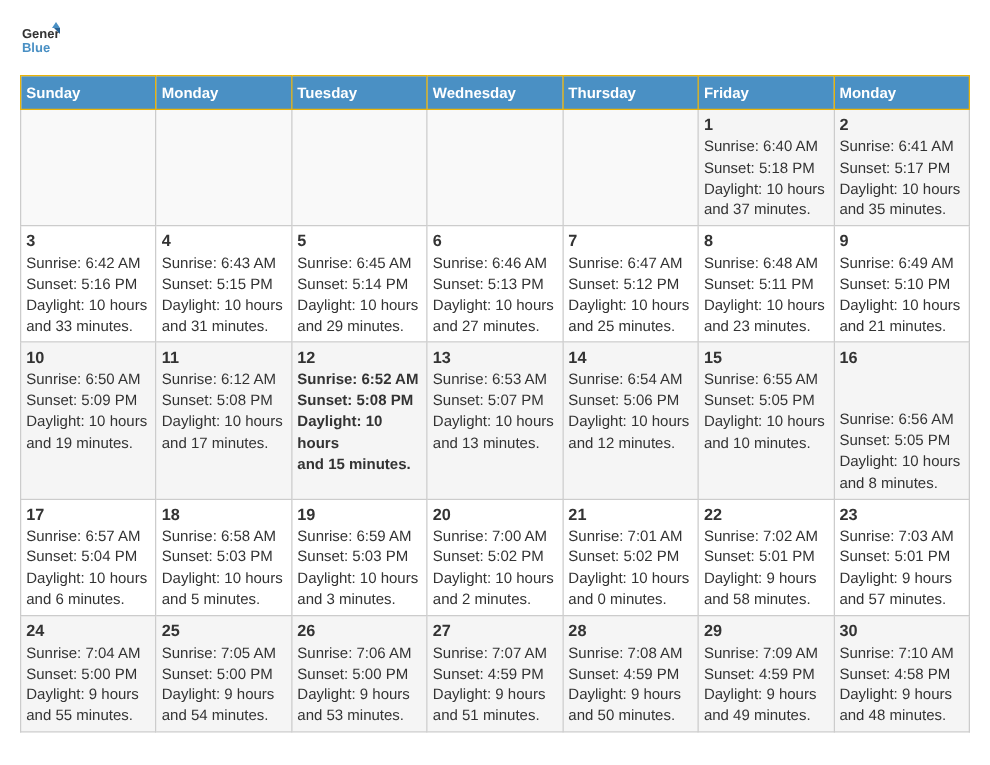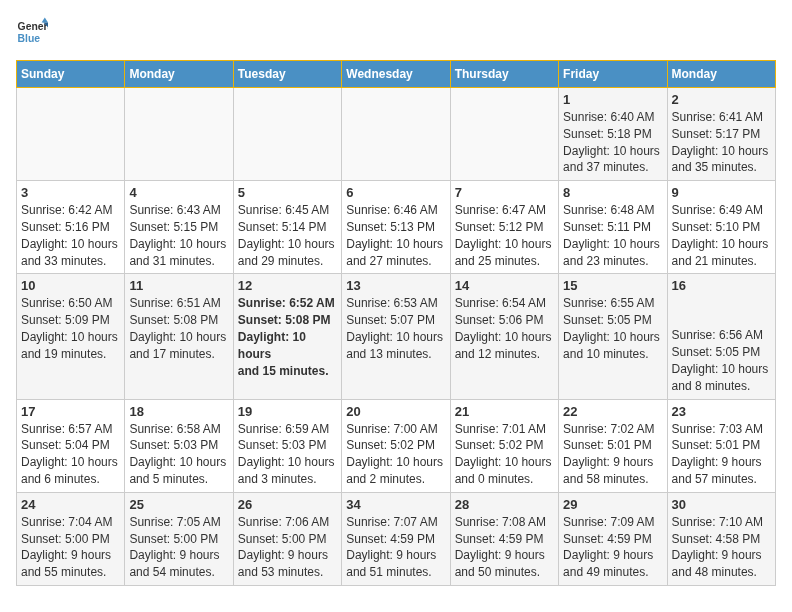--- a/index.html
+++ b/index.html
@@ -184,21 +184,21 @@
       <tr>
         <td>
           <span class="day-num">10</span>
           <div class="day-info" style="white-space: pre-line;">Sunrise: 6:50 AM
 Sunset: 5:09 PM
 Daylight: 10 hours
 and 19 minutes.</div>
         </td>
         <td>
           <span class="day-num">11</span>
-          <div class="day-info" style="white-space: pre-line;">Sunrise: 6:51 AM
+          <div class="day-info" style="white-space: pre-line;">Sunrise: 6:12 AM
 Sunset: 5:08 PM
 Daylight: 10 hours
 and 17 minutes.</div>
         </td>
         <td>
           <span class="day-num">12</span>
           <div class="day-info" style="white-space: pre-line; font-weight: bold;">Sunrise: 6:52 AM
 Sunset: 5:08 PM
 Daylight: 10 hours
 and 15 minutes.</div>
@@ -299,21 +299,21 @@
 and 54 minutes.</div>
         </td>
         <td>
           <span class="day-num">26</span>
           <div class="day-info" style="white-space: pre-line;">Sunrise: 7:06 AM
 Sunset: 5:00 PM
 Daylight: 9 hours
 and 53 minutes.</div>
         </td>
         <td>
-          <span class="day-num">34</span>
+          <span class="day-num">27</span>
           <div class="day-info" style="white-space: pre-line;">Sunrise: 7:07 AM
 Sunset: 4:59 PM
 Daylight: 9 hours
 and 51 minutes.</div>
         </td>
         <td>
           <span class="day-num">28</span>
           <div class="day-info" style="white-space: pre-line;">Sunrise: 7:08 AM
 Sunset: 4:59 PM
 Daylight: 9 hours

